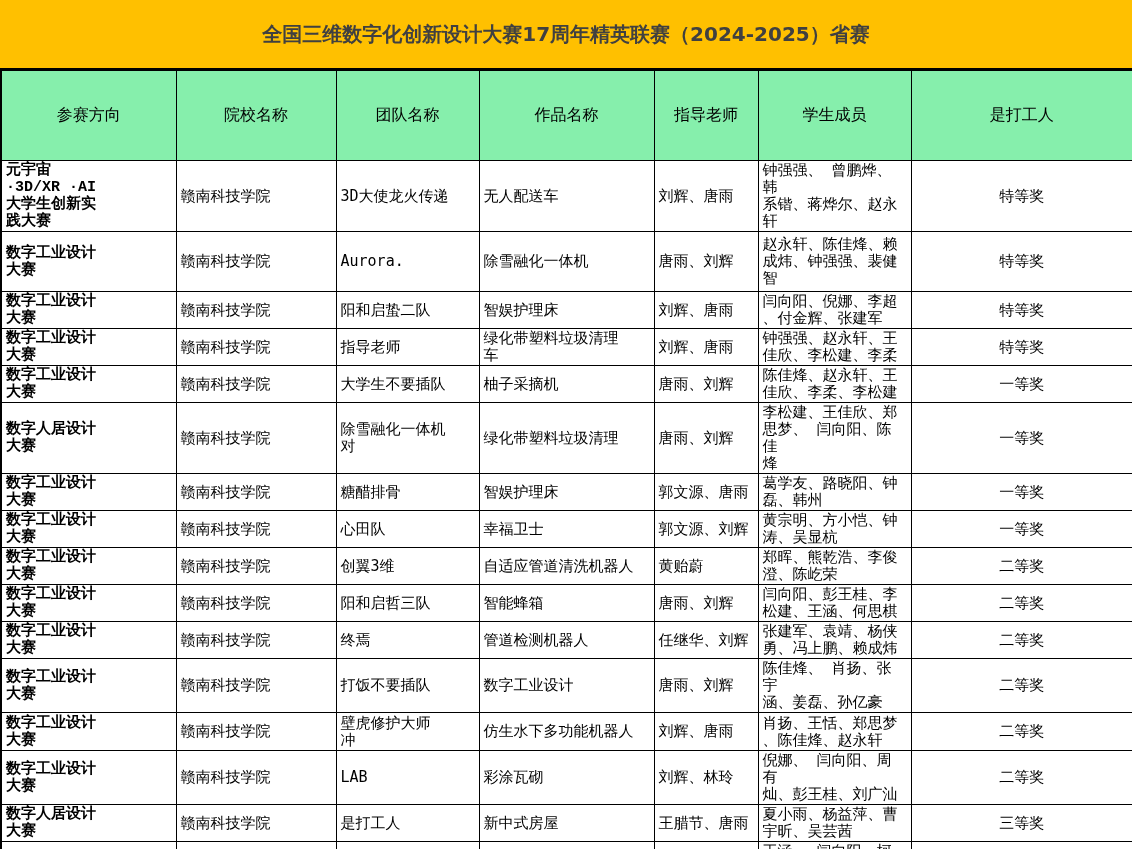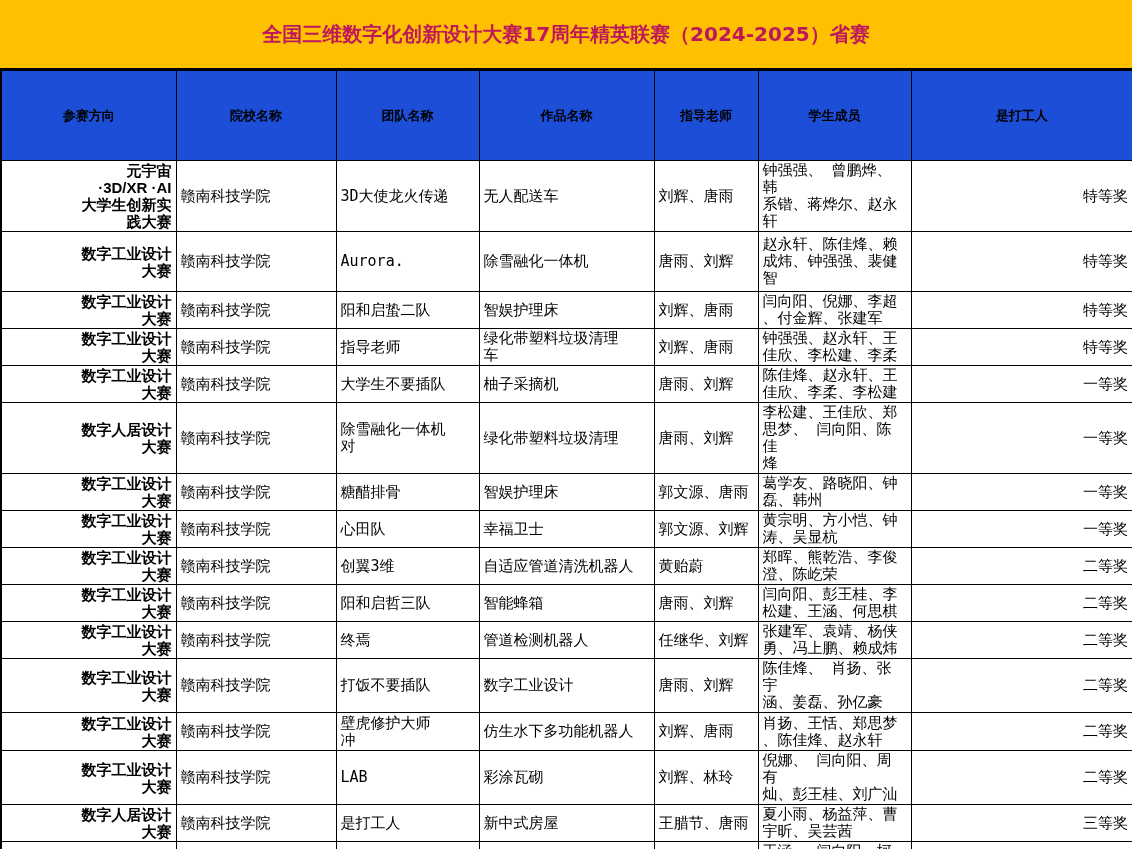--- a/index.html
+++ b/index.html
@@ -14,64 +14,64 @@
   .banner {
     width: 1132px;
     height: 68px;
     background: #FFC000;
     display: flex;
     flex-direction: column;
     justify-content: center;
     align-items: center;
   }
   .banner .title-line {
-    color: #be185d;
+    color: #404040;
     font-weight: bold;
     font-size: 20px;
     line-height: 29px;
     white-space: nowrap;
   }
   table.awards {
     width: 1132px;
     border-collapse: collapse;
     table-layout: fixed;
     border: 2px solid #000000;
     border-top: 3px solid #000000;
   }
   th, td {
     border: 1px solid #000000;
     overflow: hidden;
     color: #000000;
   }
   thead tr { height: 91px; }
   th {
-    background: #1d4ed8;
-    font-weight: bold;
-    font-size: 13px;
+    background: #86efac;
+    font-weight: normal;
+    font-size: 16px;
     text-align: center;
     vertical-align: middle;
   }
   td {
     font-size: 15px;
     line-height: 17px;
     vertical-align: middle;
     white-space: pre-line;
     padding: 1px 4px;
     background: #ffffff;
     font-family: "DejaVu Sans Mono", "DejaVu Sans", sans-serif;
   }
   td.col-direction {
-    text-align: right;
+    text-align: left;
     font-weight: bold;
-    font-family: Liberation Sans, sans-serif;
+    font-family: Liberation Mono, monospace;
   }
   td.col-school, td.col-team, td.col-work, td.col-advisors, td.col-students {
     text-align: left;
   }
-  td.col-award { text-align: right; }
+  td.col-award { text-align: center; }
   tbody tr:nth-child(1)  { height: 70px; }
   tbody tr:nth-child(2)  { height: 60px; }
   tbody tr:nth-child(3)  { height: 35px; }
   tbody tr:nth-child(4)  { height: 36px; }
   tbody tr:nth-child(5)  { height: 36px; }
   tbody tr:nth-child(6)  { height: 54px; }
   tbody tr:nth-child(7)  { height: 36px; }
   tbody tr:nth-child(8)  { height: 35px; }
   tbody tr:nth-child(9)  { height: 36px; }
   tbody tr:nth-child(10) { height: 36px; }

